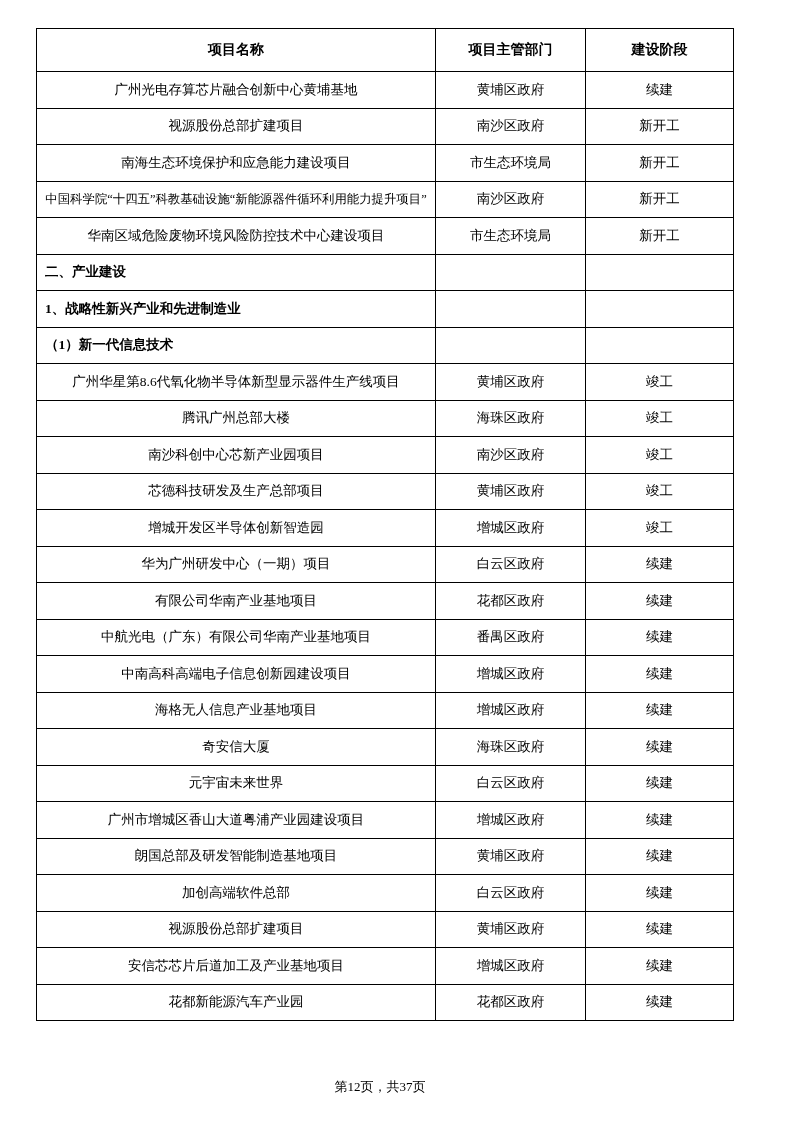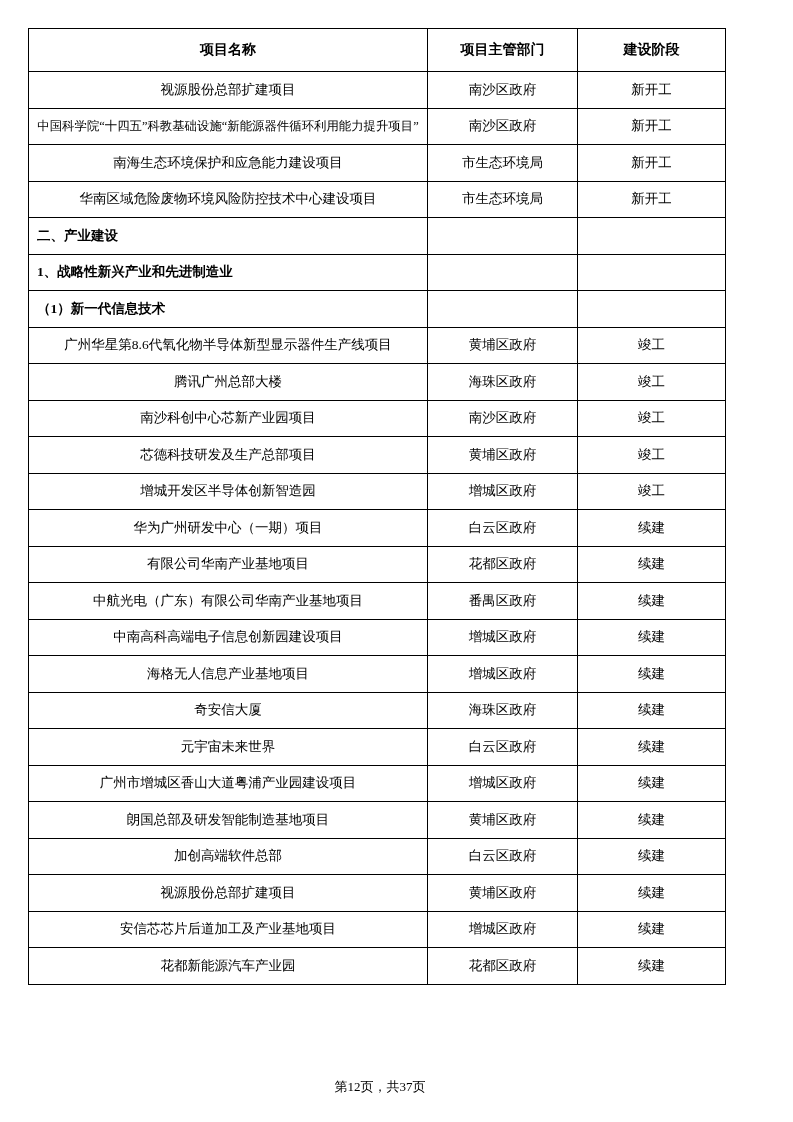--- a/index.html
+++ b/index.html
@@ -11,21 +11,21 @@
     width: 793px;
     height: 1122px;
     font-family: "Liberation Serif", "DejaVu Serif", serif;
     color: #000000;
     position: relative;
   }
   .page {
     width: 772px;
     height: 1122px;
     box-sizing: border-box;
-    padding: 28px 48px 0 28px;
+    padding: 28px 48px 0 36px;
     position: relative;
   }
   table.doc-table {
     border-collapse: collapse;
     width: 697px;
     table-layout: fixed;
   }
   table.doc-table td, table.doc-table th {
     border: 1px solid #000000;
     padding: 0;
@@ -92,46 +92,57 @@
             <div class="cell header">项目主管部门</div>
           </th>
         <th>
             <div class="cell header">建设阶段</div>
           </th>
       </tr>
     </thead>
     <tbody id="table-body">
         <tr>
           <td>
+            <div class="cell">广州光电存算芯片融合创新中心黄埔基地</div>
+          </td>
+          <td>
+            <div class="cell">黄埔区政府</div>
+          </td>
+          <td>
+            <div class="cell">续建</div>
+          </td>
+        </tr>
+        <tr>
+          <td>
             <div class="cell">视源股份总部扩建项目</div>
           </td>
           <td>
             <div class="cell">南沙区政府</div>
           </td>
           <td>
             <div class="cell">新开工</div>
           </td>
         </tr>
         <tr>
           <td>
+            <div class="cell">南海生态环境保护和应急能力建设项目</div>
+          </td>
+          <td>
+            <div class="cell">市生态环境局</div>
+          </td>
+          <td>
+            <div class="cell">新开工</div>
+          </td>
+        </tr>
+        <tr>
+          <td>
             <div class="cell small">中国科学院“十四五”科教基础设施“新能源器件循环利用能力提升项目”</div>
           </td>
           <td>
             <div class="cell">南沙区政府</div>
-          </td>
-          <td>
-            <div class="cell">新开工</div>
-          </td>
-        </tr>
-        <tr>
-          <td>
-            <div class="cell">南海生态环境保护和应急能力建设项目</div>
-          </td>
-          <td>
-            <div class="cell">市生态环境局</div>
           </td>
           <td>
             <div class="cell">新开工</div>
           </td>
         </tr>
         <tr>
           <td>
             <div class="cell">华南区域危险废物环境风险防控技术中心建设项目</div>
           </td>
           <td>

